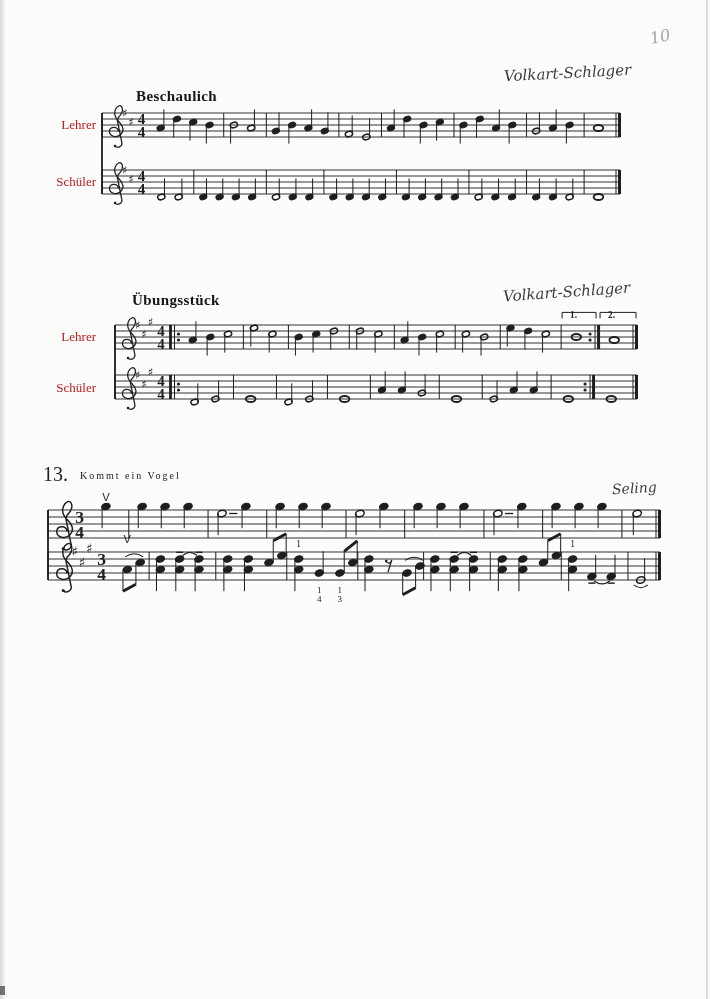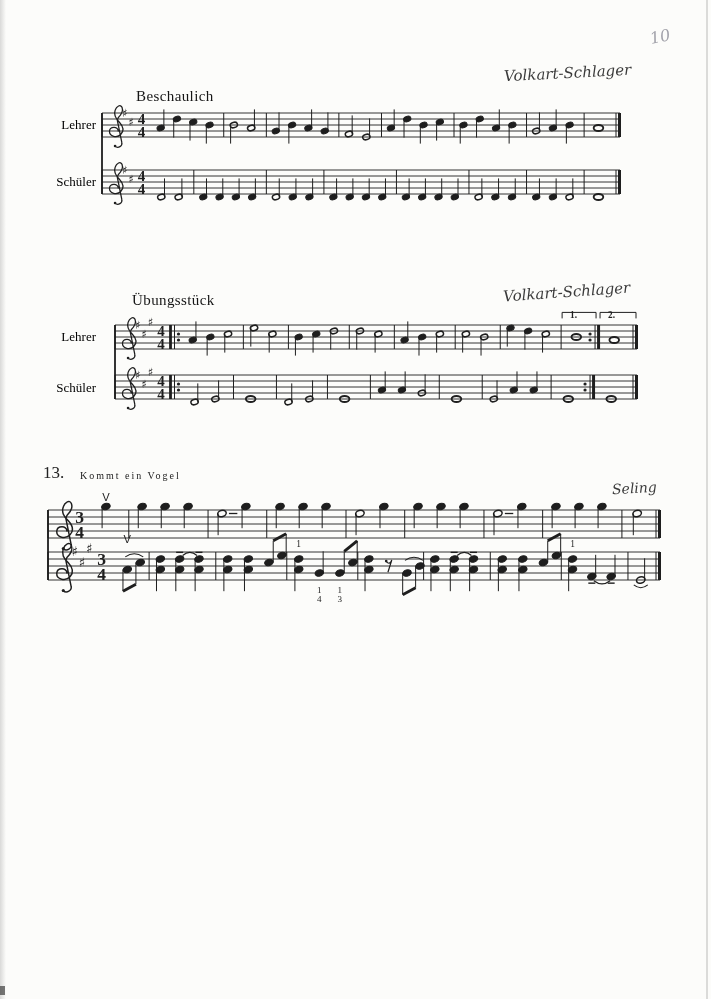--- a/index.html
+++ b/index.html
@@ -3,33 +3,33 @@
 <meta charset="utf-8">
 <style>
   html,body{margin:0;padding:0;}
   body{width:711px;height:999px;overflow:hidden;background:#e9e9e6;}
   .page{position:relative;width:711px;height:999px;background:#fcfcfa;font-family:"Liberation Serif",serif;color:#1d1d1d;}
   .edge-left{position:absolute;left:0;top:0;width:6px;height:100%;background:linear-gradient(to right,rgba(60,60,60,.18),rgba(60,60,60,0));}
   .edge-right{position:absolute;left:706px;top:0;width:2px;height:100%;background:rgba(120,120,118,.25);}
   .corner-mark{position:absolute;left:0;top:986px;width:5px;height:9px;background:#4a4a48;opacity:.75;}
   .abs{position:absolute;white-space:nowrap;}
   .hw{font-family:"DejaVu Serif",serif;font-style:italic;color:#3b3b3b;}
-  .title{font-weight:normal;font-size:15px;letter-spacing:.4px;color:#161616;}
-  .stafflabel{font-size:13px;width:58px;text-align:right;color:#000000;}
+  .title{font-weight:bold;font-size:15px;letter-spacing:.4px;color:#161616;}
+  .stafflabel{font-size:13px;width:58px;text-align:right;color:#b91c1c;}
   .pagenum{left:650px;top:27px;font-size:16px;color:#a2a2aa;transform:rotate(-12deg);font-family:"DejaVu Serif",serif;font-style:italic;}
   .attr1{left:504px;top:64px;font-size:15px;transform:rotate(-3deg);}
   .attr2{left:503px;top:283px;font-size:15px;transform:rotate(-4deg);}
   .attr3{left:612px;top:480px;font-size:14px;transform:rotate(-3deg);}
   .t1{left:136px;top:88px;}
   .t2{left:132px;top:292px;}
   .l1{left:38px;top:117px;}
   .l2{left:38px;top:174px;}
   .l3{left:38px;top:329px;}
   .l4{left:38px;top:380px;}
-  .num13{left:43px;top:463px;font-size:17px;color:#222;}
+  .num13{left:43px;top:463px;font-size:20px;color:#222;}
   .title13{left:80px;top:470px;font-size:10px;letter-spacing:2px;color:#222;}
   svg#score{position:absolute;left:0;top:0;}
 </style>
 </head>
 <body>
 
 <div class="page">
   <div class="edge-left"></div>
   <div class="edge-right"></div>
   <div class="corner-mark"></div>

